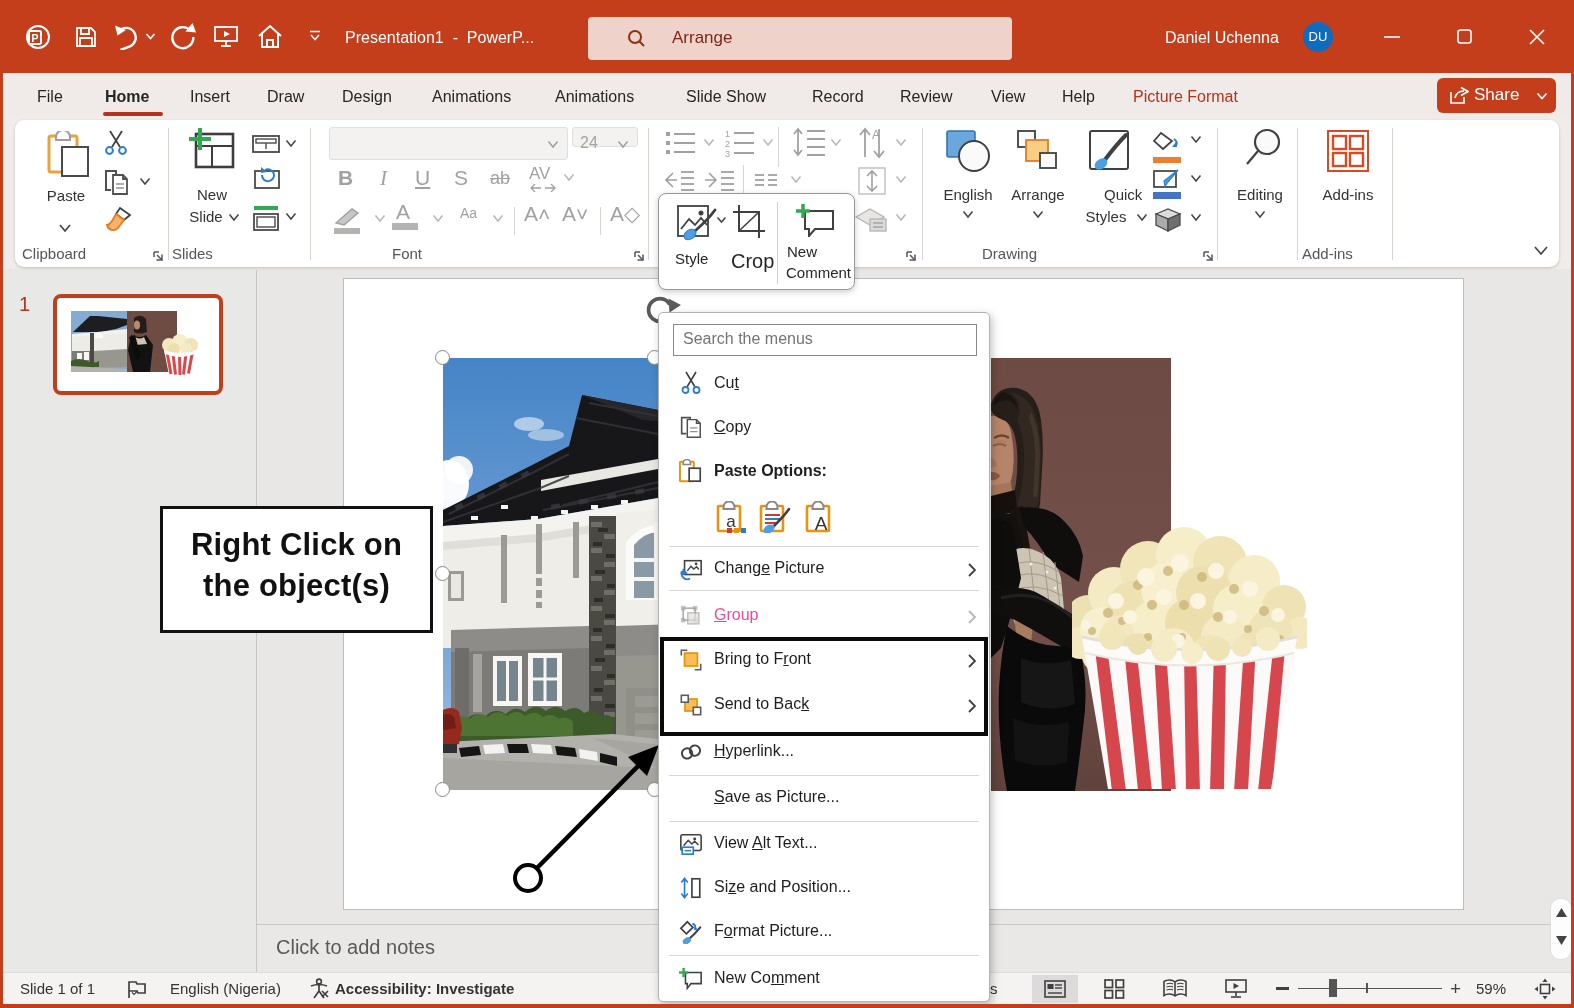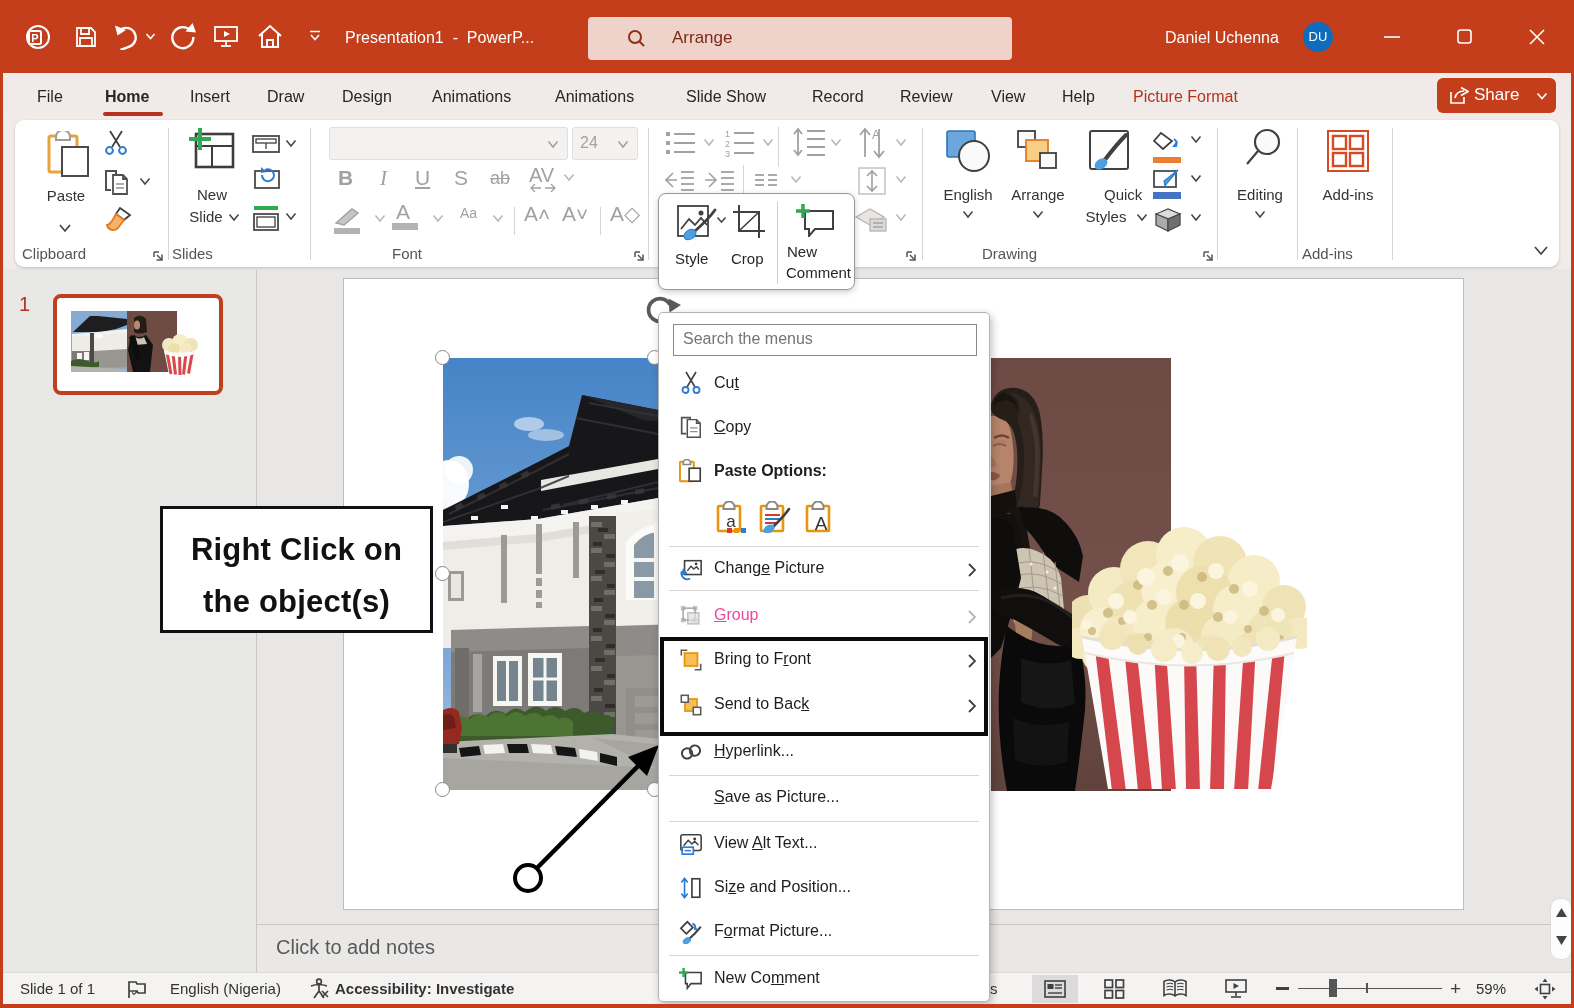--- a/index.html
+++ b/index.html
@@ -228,32 +228,32 @@
     <svg class="abs" style="left:283px;top:95px;" width="12" height="9" viewBox="0 0 12 9">
         <path d="M1.5 1.5 L6 7 L10.5 1.5" fill="none" stroke="#444" stroke-width="1.5"></path>
       </svg>
     <div class="glabel" style="left:170px;width:105px;">Slides</div>
 
     <div class="abs" style="left:327px;top:10px;width:239px;height:33px;background:#F3F2F1;border:1px solid #E1DFDD;border-radius:3px;">
       <svg class="abs" style="right:8px;top:12px;" width="12" height="9" viewBox="0 0 12 9">
           <path d="M1.5 1.5 L6 7 L10.5 1.5" fill="none" stroke="#A19F9D" stroke-width="1.5"></path>
         </svg>
     </div>
-    <div class="abs" style="left:570px;top:10px;width:66px;height:33px;background:#F3F2F1;border:1px solid #E1DFDD;border-radius:3px;">
+    <div class="abs" style="left:570px;top:10px;width:66px;height:20px;background:#F3F2F1;border:1px solid #E1DFDD;border-radius:3px;">
       <div class="abs" style="left:7px;top:6px;font-size:16px;color:#A5A3A1;">24</div>
       <svg class="abs" style="right:8px;top:12px;" width="12" height="9" viewBox="0 0 12 9">
           <path d="M1.5 1.5 L6 7 L10.5 1.5" fill="none" stroke="#A19F9D" stroke-width="1.5"></path>
         </svg>
     </div>
     <div class="abs" style="left:336px;top:49px;font-size:21px;color:#A3A1A0;font-weight:bold;">B</div>
     <div class="abs" style="left:378px;top:49px;font-size:21px;color:#A3A1A0;font-style:italic;font-family:'Liberation Serif',serif;">I</div>
     <div class="abs" style="left:413px;top:49px;font-size:21px;color:#A3A1A0;text-decoration:underline;">U</div>
     <div class="abs" style="left:452px;top:49px;font-size:21px;color:#A3A1A0;">S</div>
     <div class="abs" style="left:488px;top:51px;font-size:18px;color:#A3A1A0;text-decoration:line-through;">ab</div>
-    <div class="abs" style="left:527px;top:47px;font-size:20px;color:#A3A1A0;">AV</div>
+    <div class="abs" style="left:527px;top:47px;font-size:17px;color:#A3A1A0;">AV</div>
     <svg class="abs" style="left:528px;top:67px;" width="26" height="8" viewBox="0 0 26 8">
         <path d="M5 0 L1 4 L5 8 M1 4 H11" stroke="#A3A1A0" stroke-width="1.3" fill="none"></path>
         <path d="M21 0 L25 4 L21 8 M25 4 H15" stroke="#A3A1A0" stroke-width="1.3" fill="none"></path>
       </svg>
     <svg class="abs" style="left:561px;top:56px;" width="12" height="9" viewBox="0 0 12 9">
         <path d="M1.5 1.5 L6 7 L10.5 1.5" fill="none" stroke="#B9B7B5" stroke-width="1.5"></path>
       </svg>
 
     <svg class="abs" style="left:328px;top:88px;" width="40" height="30" viewBox="0 0 40 30">
         <path d="M6 18 L22 4 L28 8 L14 20 Z" fill="#C8C6C4" stroke="#A3A1A0" stroke-width="1.4"></path>
@@ -825,21 +825,21 @@
     <circle cx="40" cy="116" r="13" fill="#F1E5BA"></circle>
     <circle cx="92" cy="128" r="13" fill="#F5EBC6"></circle>
     <circle cx="146" cy="128" r="12" fill="#EFE2B4"></circle>
     <circle cx="196" cy="118" r="12" fill="#F4EAC4"></circle>
     <circle cx="66" cy="124" r="10" fill="#EDE0B0"></circle>
     <circle cx="120" cy="132" r="11" fill="#F6EDC9"></circle>
     <circle cx="170" cy="126" r="10" fill="#F2E6BC"></circle>
   </svg>
 
   <div class="abs" style="left:160px;top:506px;width:273px;height:127px;background:#fff;border:3px solid #111;">
-    <div style="margin-top:15px;text-align:center;font-size:31px;font-weight:bold;color:#111;line-height:52px;letter-spacing:0.2px;">Right Click on<br>the object(s)</div>
+    <div style="margin-top:15px;text-align:center;font-size:31px;font-weight:bold;color:#111;line-height:41px;letter-spacing:0.2px;">Right Click on<br>the object(s)</div>
   </div>
 
   <svg class="abs" style="left:500px;top:725px;" width="180" height="175" viewBox="0 0 180 175">
     <circle cx="28" cy="153" r="13" fill="#fff" stroke="#000" stroke-width="4"></circle>
     <line x1="37" y1="143" x2="148" y2="31" stroke="#000" stroke-width="4.5"></line>
     <path d="M159 20 L128 32 L147 51 Z" fill="#000"></path>
   </svg>
 
   <div class="handle" style="left:435px;top:350px;"></div>
   <div class="handle" style="left:435px;top:566px;"></div>
@@ -864,21 +864,21 @@
     <svg class="abs" style="left:57px;top:22px;" width="11" height="8" viewBox="0 0 11 8">
         <path d="M1.5 1.5 L5.5 6 L9.5 1.5" fill="none" stroke="#444" stroke-width="1.5"></path>
       </svg>
     <div class="abs" style="left:16px;top:56px;font-size:15px;color:#262626;">Style</div>
 
     <svg class="abs" style="left:73px;top:10px;" width="34" height="36" viewBox="0 0 34 36">
       <path d="M7 1 L7 27 L33 27" fill="none" stroke="#404040" stroke-width="2"></path>
       <path d="M1 8 L27 8 L27 34" fill="none" stroke="#404040" stroke-width="2"></path>
       <line x1="8" y1="26" x2="26" y2="9" stroke="#404040" stroke-width="1.6"></line>
     </svg>
-    <div class="abs" style="left:72px;top:56px;font-size:15px;color:#262626;">Crop</div>
+    <div class="abs" style="left:72px;top:56px;font-size:20px;color:#262626;">Crop</div>
     <div class="abs" style="left:118px;top:8px;width:1px;height:82px;background:#D0CECC;"></div>
 
     <svg class="abs" style="left:136px;top:9px;" width="40" height="34" viewBox="0 0 40 34">
       <path d="M10 8 L38 8 L38 26 L20 26 L14 33 L14 26 L10 26 Z" fill="#fff" stroke="#404040" stroke-width="2"></path>
       <line x1="8" y1="1" x2="8" y2="15" stroke="#33A852" stroke-width="3.5"></line>
       <line x1="1" y1="8" x2="15" y2="8" stroke="#33A852" stroke-width="3.5"></line>
     </svg>
     <div class="abs" style="left:128px;top:49px;font-size:15px;color:#262626;">New</div>
     <div class="abs" style="left:127px;top:70px;font-size:15px;color:#262626;width:70px;">Comment</div>
   </div>

